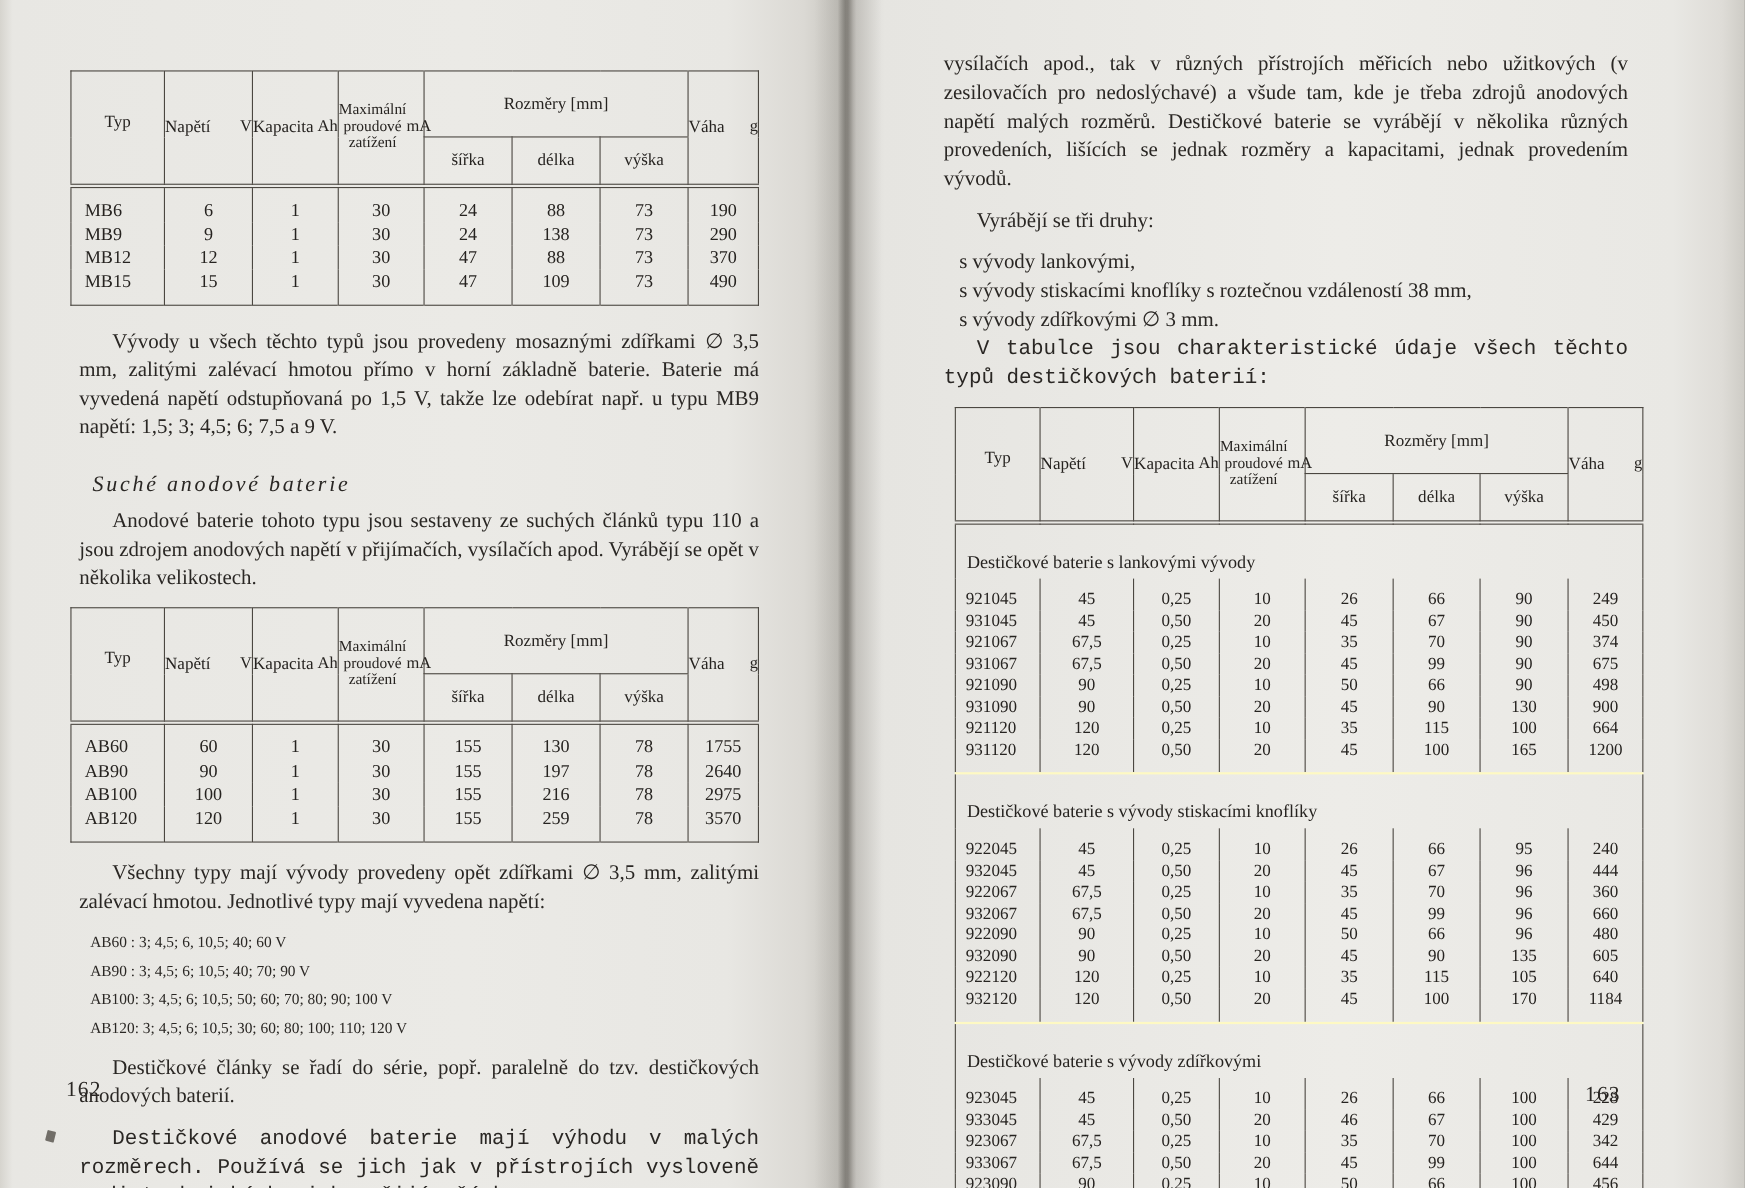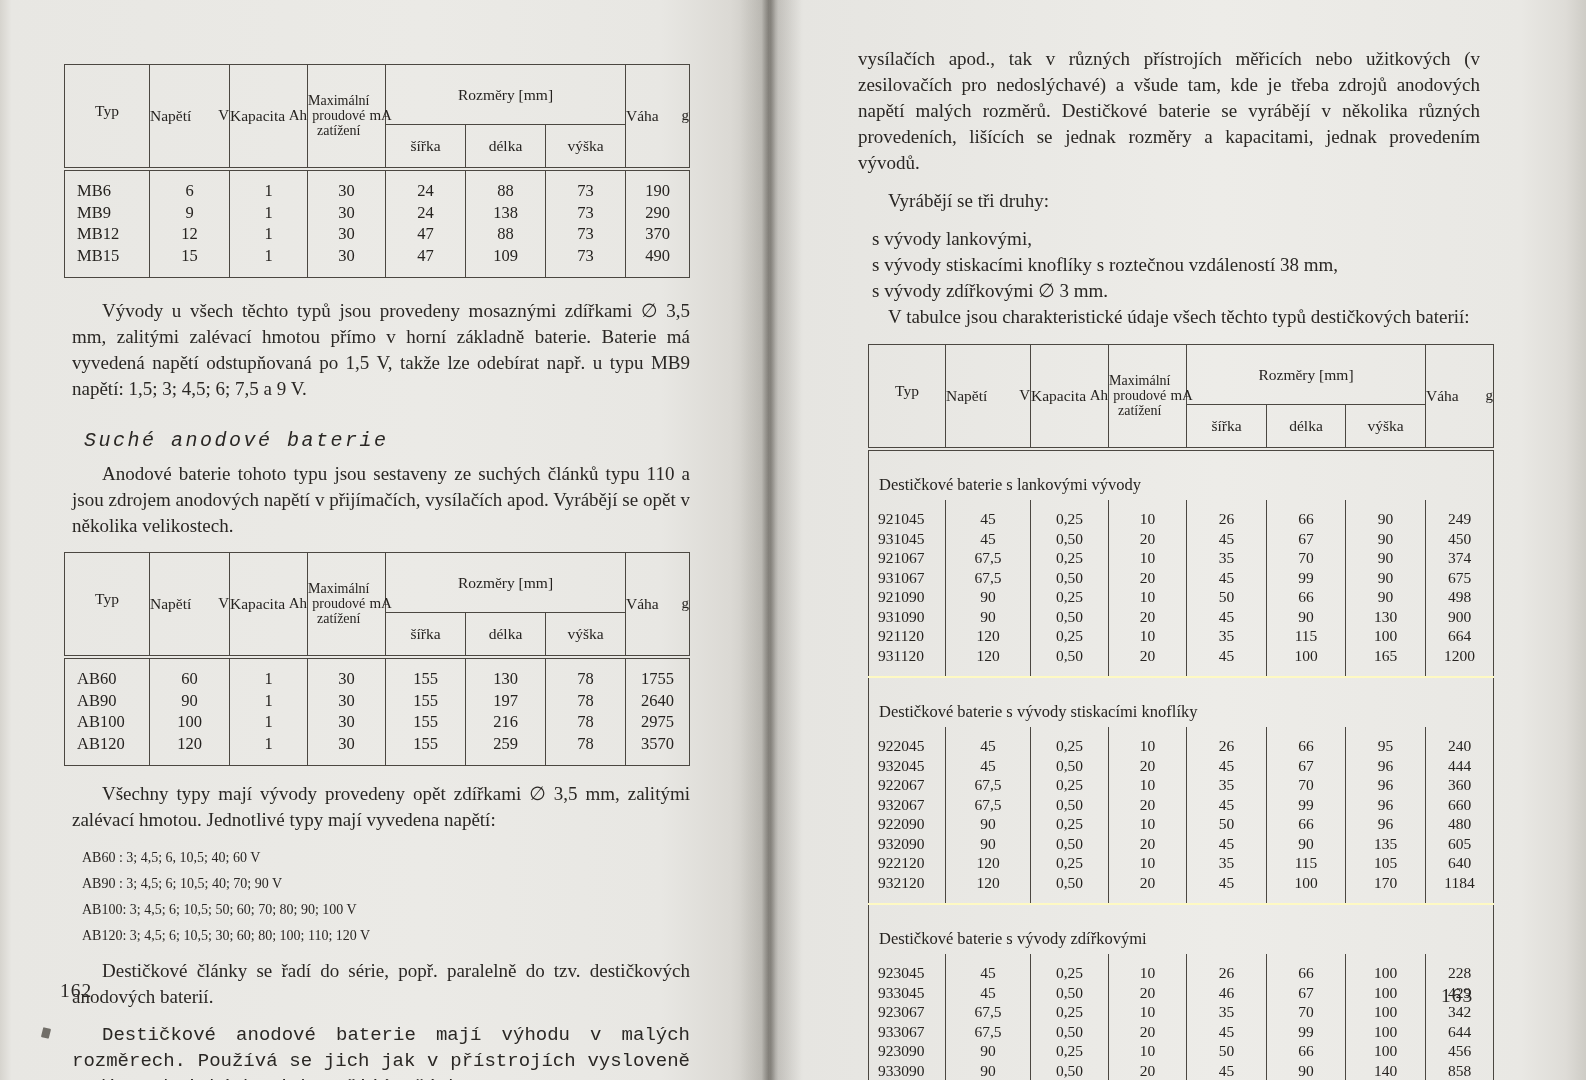--- a/index.html
+++ b/index.html
@@ -74,30 +74,30 @@
   .t-right tbody.rows td:first-child { padding-left:9px; }
   .t-right tbody.sec { border-top:2px solid #fef9c3; }
   .t-right tbody.sec.first { border-top:none; }
   .t-right td.sec-title {
     text-align:left; font-size:16.5px; padding:24px 0 5px 10px;
   }
 
   
   .mt-top1   { margin-top:64px; }
   .mt-para1  { margin-top:20px; }
-  .mt-head1  { margin-top:27px;font-family:Liberation Mono, monospace; }
+  .mt-head1  { margin-top:27px; }
   .mt-para2  { margin-top:9px;  }
   .mt-table2 { margin-top:13px; }
   .mt-para3  { margin-top:15px; }
   .mt-head2  { margin-top:8px;  }
   .mt-para4  { margin-top:9px;  }
   
   .mt-rtop   { margin-top:46px; }
   .mt-rp2    { margin-top:0; }
-  .mt-rp3    { margin-top:0; }
+  .mt-rp3    { margin-top:0;font-family:Liberation Mono, monospace; }
   .mt-rtable { margin-top:14px; }
 </style>
 </head>
 <body>
 
 <div class="spread">
   <div class="page pg-left"></div>
   <div class="page pg-right"></div>
   <div class="gutter"></div>
 

